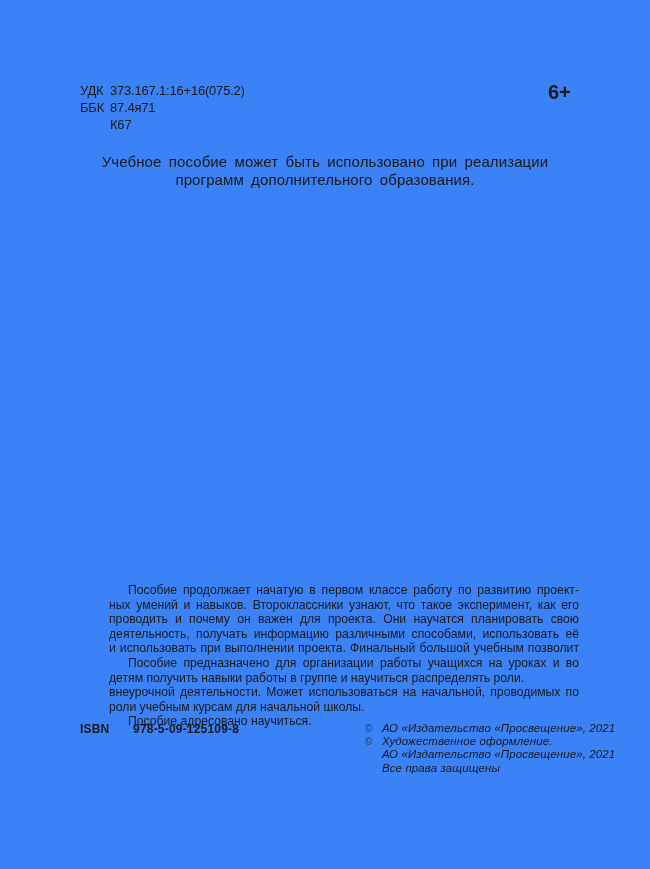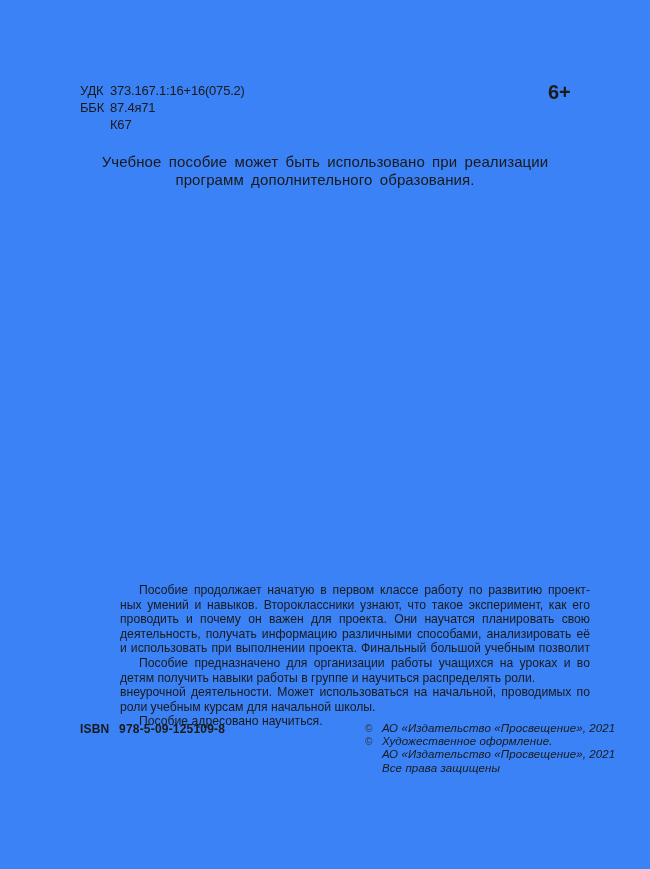--- a/index.html
+++ b/index.html
@@ -64,21 +64,20 @@
       white-space: nowrap;
     }
     .annotation {
       position: absolute;
       left: 109px;
       top: 583px;
       width: 470px;
       font-size: 12.2px;
       line-height: 14.6px;
       text-align: justify;
-      margin-left: 11px;
     }
     .annotation .para-line {
       display: block;
       text-align: justify;
       text-align-last: justify;
       white-space: nowrap;
       overflow: visible;
     }
     .annotation .para-line.indent {
       padding-left: 19px;
@@ -90,21 +89,21 @@
       position: absolute;
       left: 80px;
       top: 722px;
       font-size: 12px;
       font-weight: bold;
       line-height: 15px;
       white-space: nowrap;
       letter-spacing: 0.2px;
     }
     .isbn-label {
-      margin-right: 6px;
+      margin-right: 20px;
     }
     .copyright {
       position: absolute;
       left: 365px;
       top: 722px;
       font-size: 11.5px;
       line-height: 13.2px;
       white-space: nowrap;
       letter-spacing: 0.1px;
     }
@@ -146,21 +145,21 @@
 
   <div class="edu-note">
     <span class="line">Учебное пособие может быть использовано при реализации</span>
     <span class="line">программ дополнительного образования.</span>
   </div>
 
   <div class="annotation">
     <span class="para-line indent">Пособие продолжает начатую в первом классе работу по развитию проект-</span>
     <span class="para-line">ных умений и навыков. Второклассники узнают, что такое эксперимент, как его</span>
     <span class="para-line">проводить и почему он важен для проекта. Они научатся планировать свою</span>
-    <span class="para-line">деятельность, получать информацию различными способами, анализировать её</span>
+    <span class="para-line">деятельность, получать информацию различными способами, использовать её</span>
     <span class="para-line">и использовать при выполнении проекта. Финальный большой учебным позволит</span>
     <span class="para-line indent">Пособие предназначено для организации работы учащихся на уроках и во</span>
     <span class="para-line last">детям получить навыки работы в группе и научиться распределять роли.</span>
     <span class="para-line">внеурочной деятельности. Может использоваться на начальной, проводимых по</span>
     <span class="para-line last">роли учебным курсам для начальной школы.</span>
     <span class="para-line indent last">Пособие адресовано научиться.</span>
   </div>
 
   <div class="isbn">
     <span class="isbn-label">ISBN</span>

